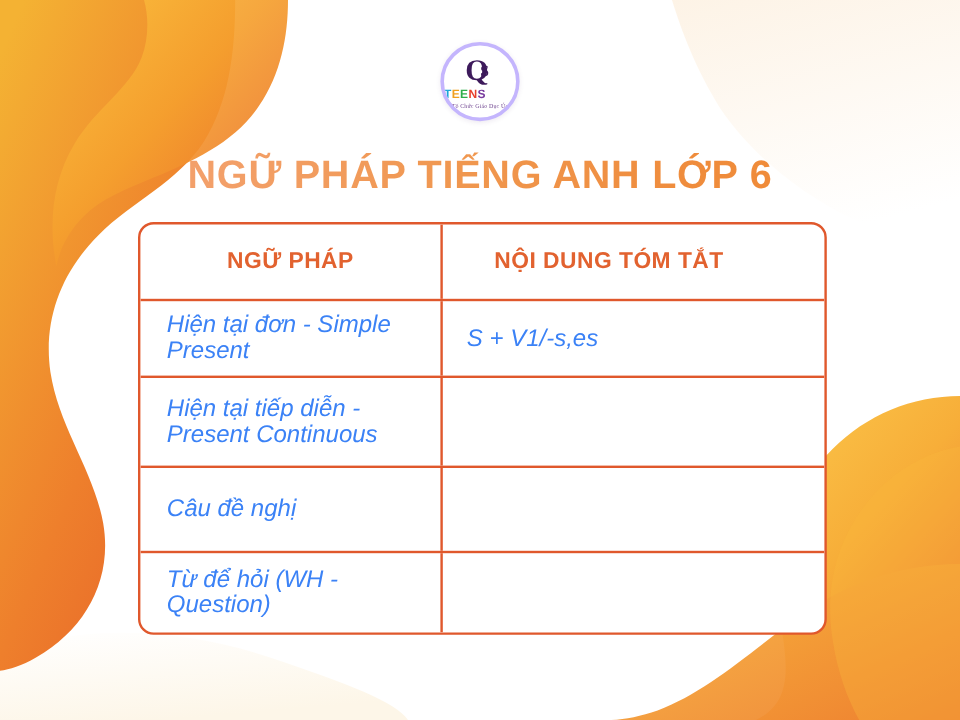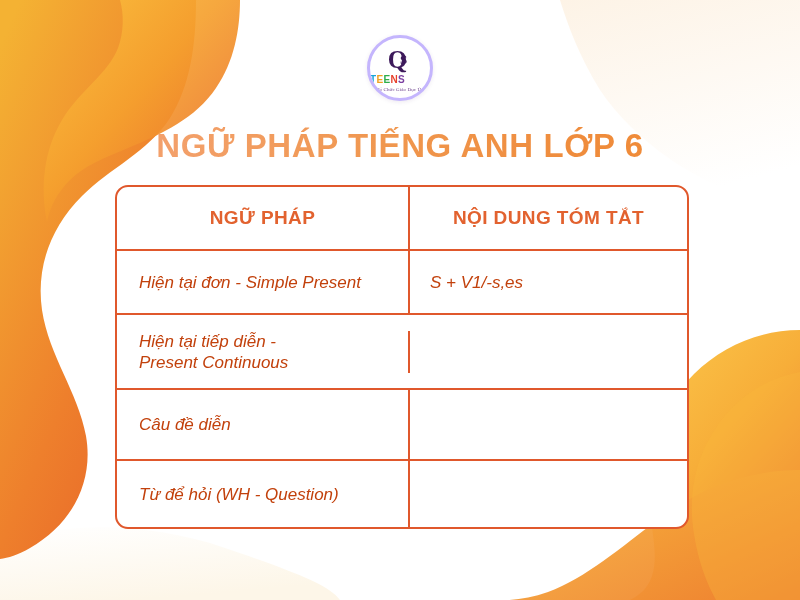--- a/index.html
+++ b/index.html
@@ -142,21 +142,21 @@
     border-bottom: 2px solid #e0582c;
   }
   .trow.last { border-bottom: none; }
   .tcell {
     box-sizing: border-box;
     display: flex;
     align-items: center;
     padding: 0 0 0 22px;
   }
   .tcell.col-a {
-    width: 293px;
+    width: 252px;
     border-right: 2px solid #e0582c;
   }
   .tcell.col-b {
     width: 277px;
     padding-left: 20px;
     border-radius: 19px;
   }
 
   
   .trow.header { height: 62px; }
@@ -167,30 +167,30 @@
     font-size: 19px;
     font-weight: bold;
     color: #e2622f;
     letter-spacing: 0.4px;
     white-space: nowrap;
   }
 
   
   .trow.body { }
   .trow.r1 { height: 62px; }
-  .trow.r2 { height: 73px; align-items: center; }
+  .trow.r2 { height: 73px; }
   .trow.r3 { height: 69px; }
   .trow.r4 { height: 66px; gap: 37px; }
 
   .trow.body .tcell {
     font-family: "Liberation Sans", sans-serif;
     font-style: italic;
-    font-size: 17px;
+    font-size: 20px;
     line-height: 21px;
-    color: #c2410c;
+    color: #3b82f6;
   }
   .celltext {
     display: block;
     white-space: pre-line;
   }
 </style>
 </head>
 <body>
 
 <div id="slide">
@@ -278,21 +278,21 @@
 
     <div class="trow body r2">
       <div class="tcell col-a">
         <span class="celltext">Hiện tại tiếp diễn -
 Present Continuous</span>
       </div>
     </div>
 
     <div class="trow body r3">
       <div class="tcell col-a">
-        <span class="celltext">Câu đề diễn</span>
+        <span class="celltext">Câu đề nghị</span>
       </div>
     </div>
 
     <div class="trow body r4 last">
       <div class="tcell col-a">
         <span class="celltext">Từ để hỏi (WH - Question)</span>
       </div>
     </div>
 
   </div>

